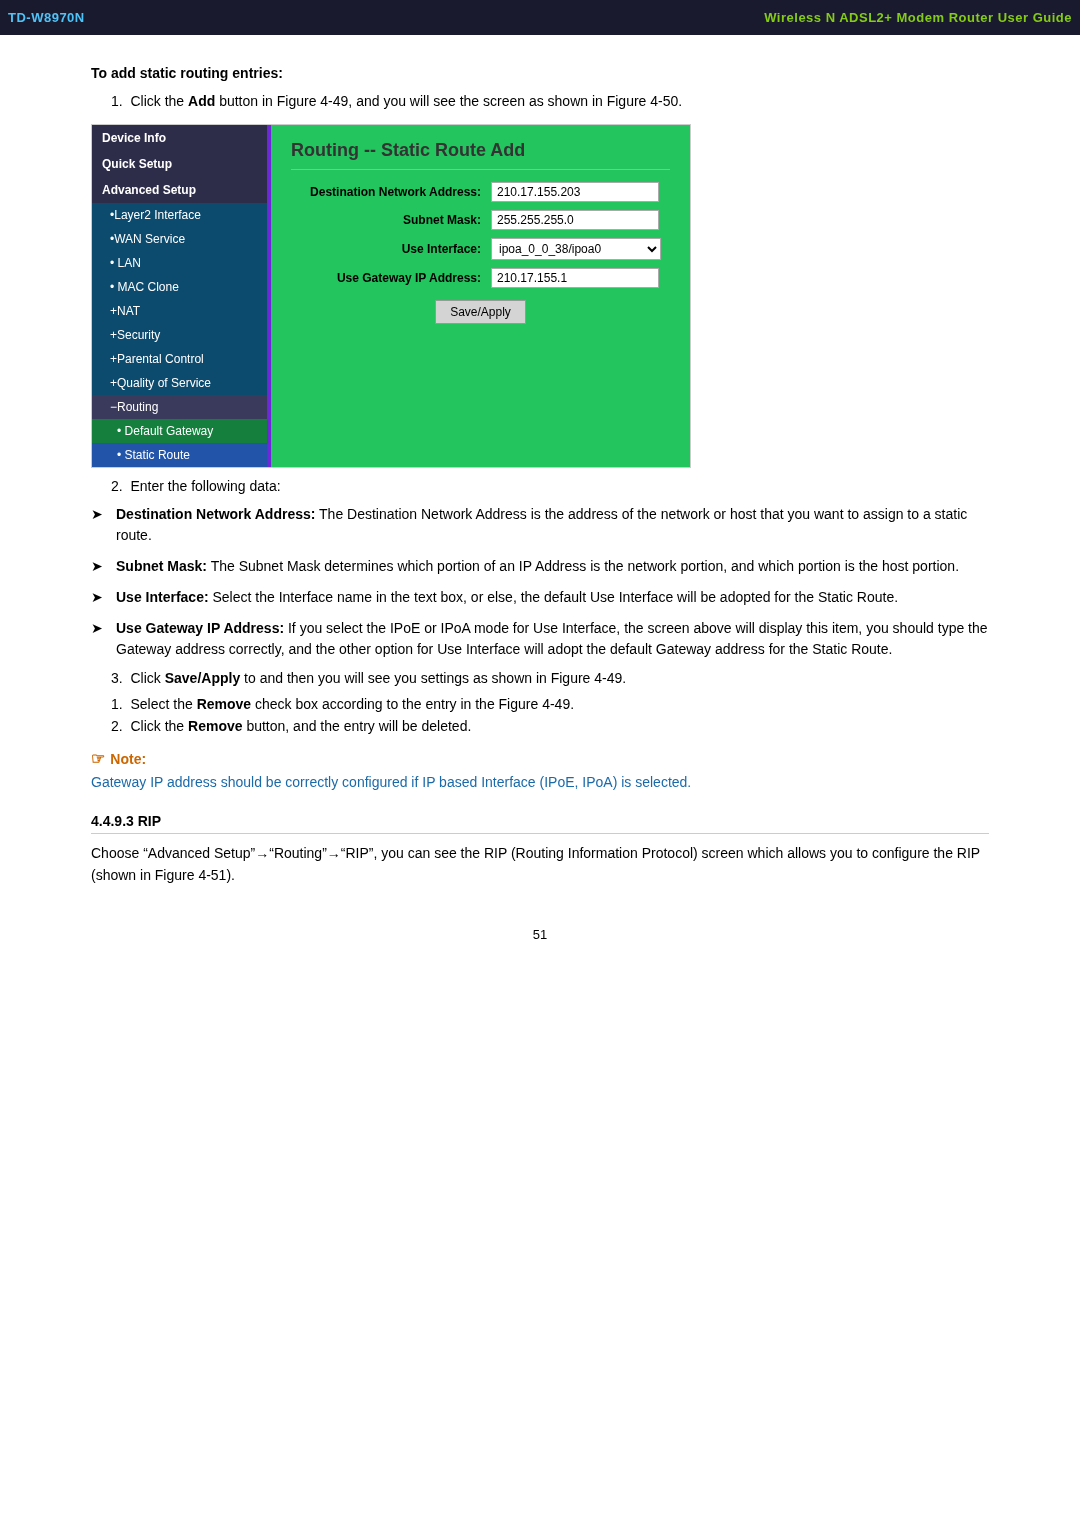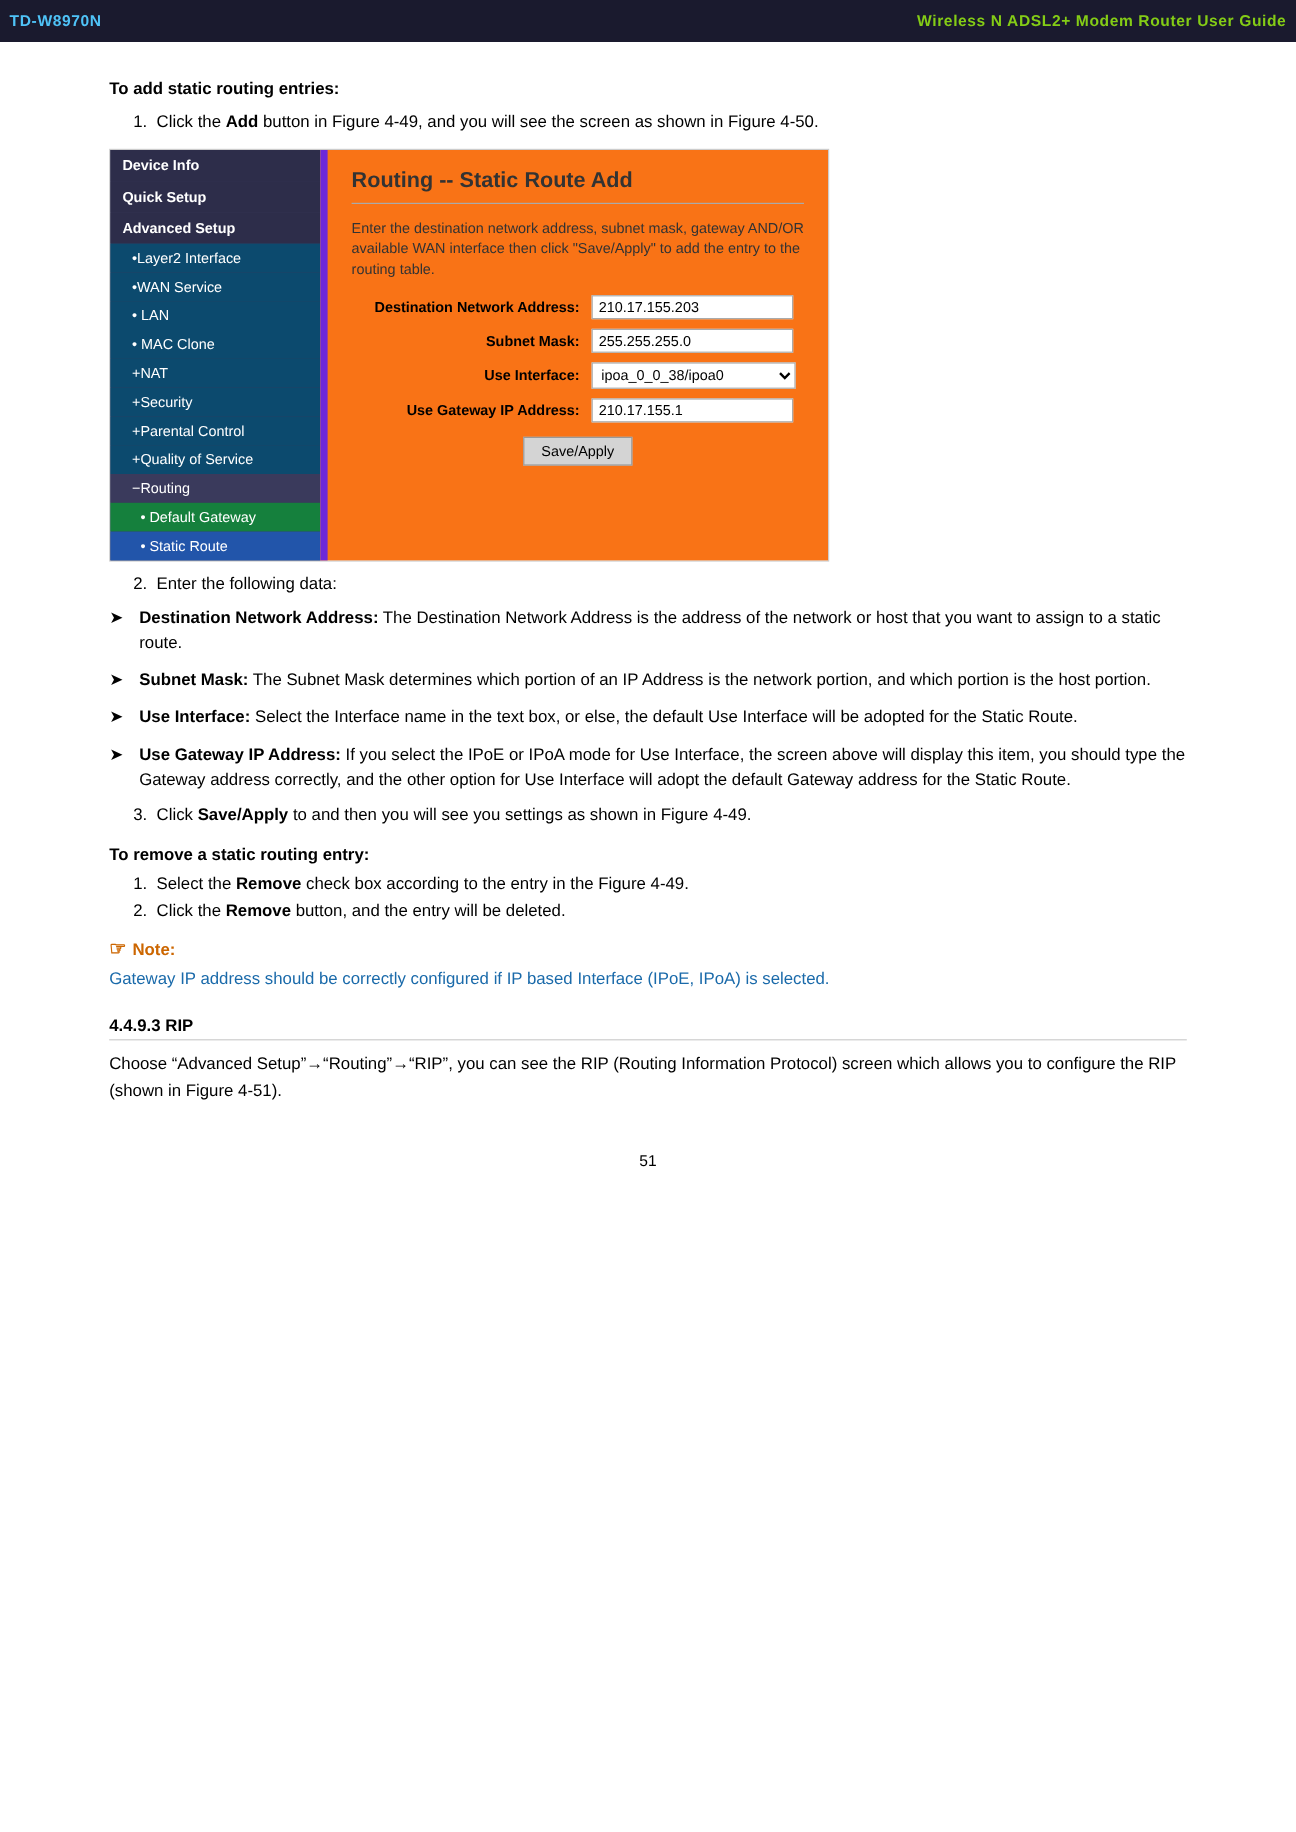--- a/index.html
+++ b/index.html
@@ -76,23 +76,23 @@
     }
     .sidebar-item.active {
       background: #2255aa;
       color: #fff;
     }
     .sidebar-item.section-minus {
       background: #3a3a5c;
     }
     .main-panel {
       flex: 1;
-      background: #f97316;
+      background: #22c55e;
       padding: 15px 20px;
-      border-left: 6px solid #6d28d9;
+      border-left: 4px solid #6d28d9;
     }
     .panel-title {
       font-size: 18px;
       font-weight: bold;
       color: #333;
       margin-bottom: 12px;
       border-bottom: 1px solid #aaa;
       padding-bottom: 8px;
     }
     .panel-desc {
@@ -237,21 +237,20 @@
       <div class="sidebar-item sub-item">+Security</div>
       <div class="sidebar-item sub-item">+Parental Control</div>
       <div class="sidebar-item sub-item">+Quality of Service</div>
       <div class="sidebar-item section-minus sub-item">−Routing</div>
       <div class="sidebar-item sub-item-2">• Default Gateway</div>
       <div class="sidebar-item sub-item-2 active">• Static Route</div>
     </div>
 
     <div class="main-panel">
       <div class="panel-title">Routing -- Static Route Add</div>
-      <div class="panel-desc">Enter the destination network address, subnet mask, gateway AND/OR available WAN interface then click "Save/Apply" to add the entry to the routing table.</div>
 
       <div class="form-row">
         <div class="form-label">Destination Network Address:</div>
         <input class="form-input" type="text" value="210.17.155.203" style="">
       </div>
       <div class="form-row">
         <div class="form-label">Subnet Mask:</div>
         <input class="form-input" type="text" value="255.255.255.0" style="">
       </div>
       <div class="form-row">
@@ -303,21 +302,20 @@
         <strong>Use Gateway IP Address:</strong><span>  If you select the IPoE or IPoA mode for Use Interface, the screen above will display this item, you should type the Gateway address correctly, and the other option for Use Interface will adopt the default Gateway address for the Static Route.</span>
       </span>
     </div>
 
   </div>
 
   <div class="numbered-item">
     3.&nbsp;&nbsp;<span>Click <strong>Save/Apply</strong> to and then you will see you settings as shown in Figure 4-49.</span>
   </div>
 
-  <div class="section-heading-2">To remove a static routing entry:</div>
 
   <div class="numbered-list-2">
     1.&nbsp;&nbsp;<span>Select the <strong>Remove</strong> check box according to the entry in the Figure 4-49.</span>
   </div>
   <div class="numbered-list-2">
     2.&nbsp;&nbsp;<span>Click the <strong>Remove</strong> button, and the entry will be deleted.</span>
   </div>
 
   <div class="note-section">
     <div class="note-label">

